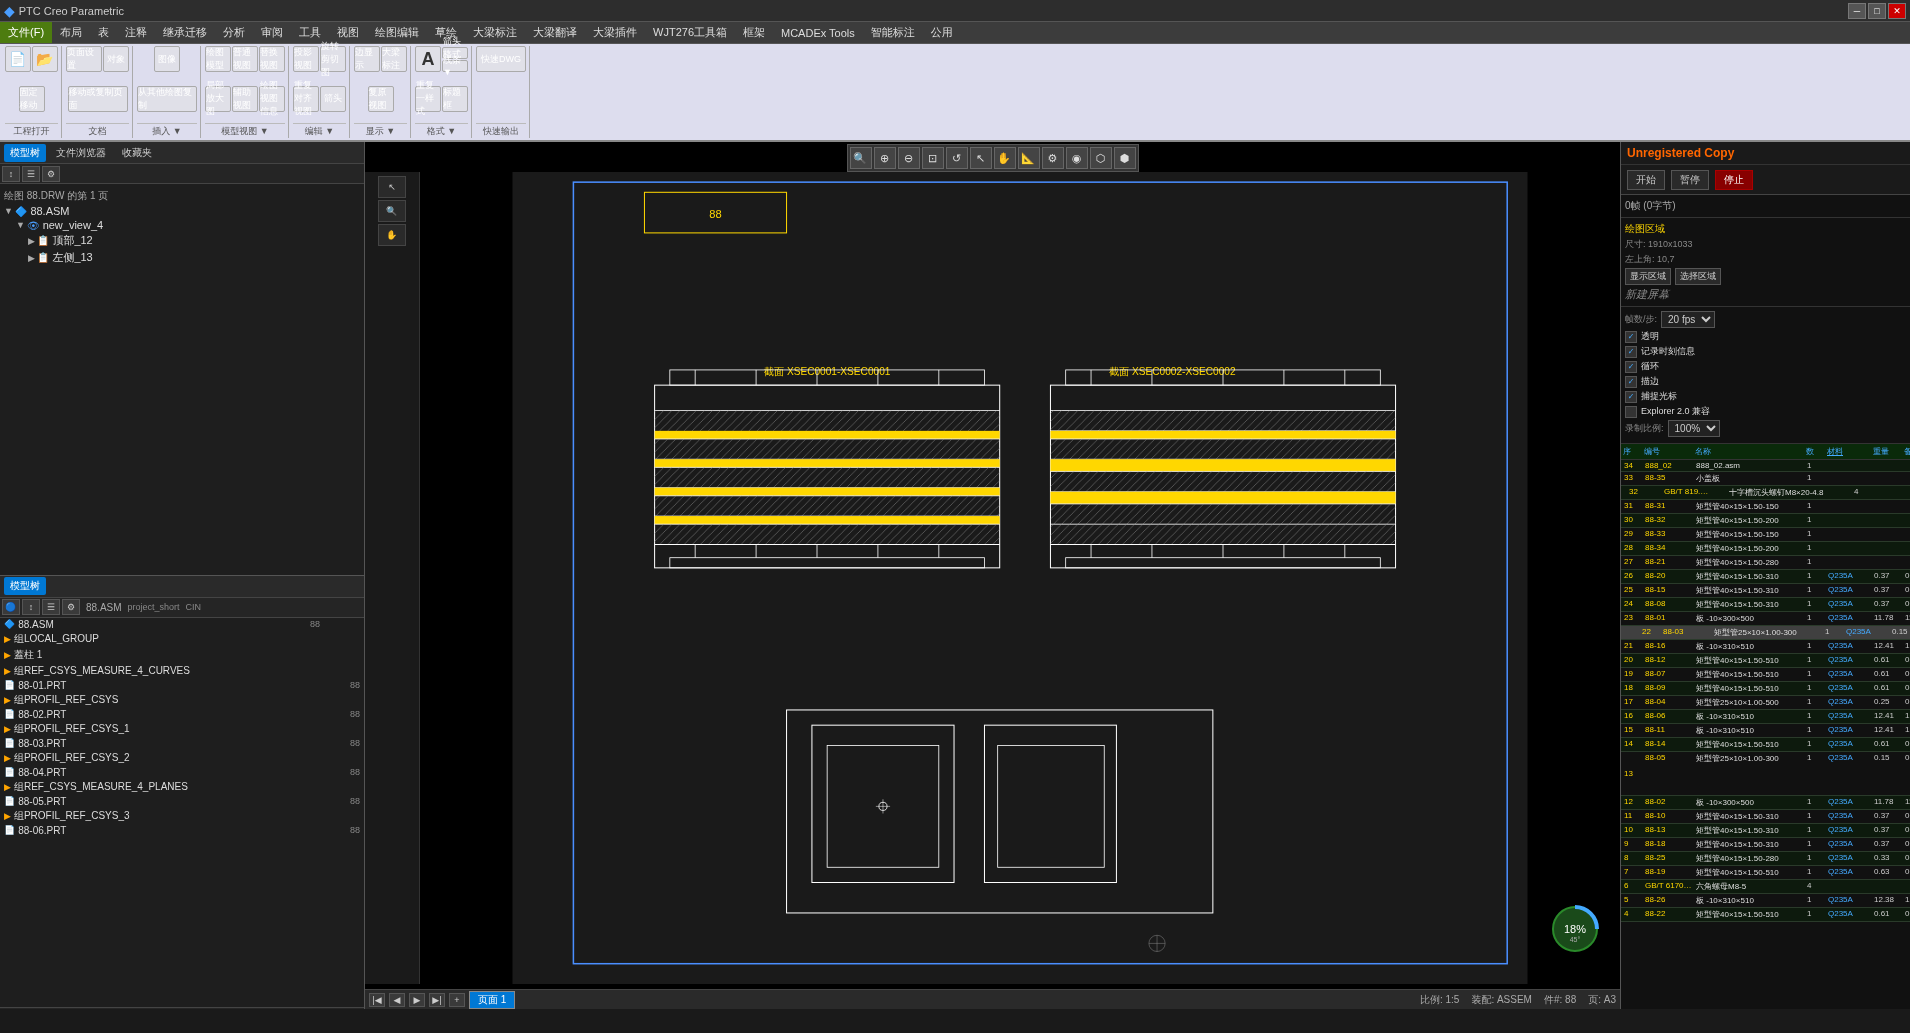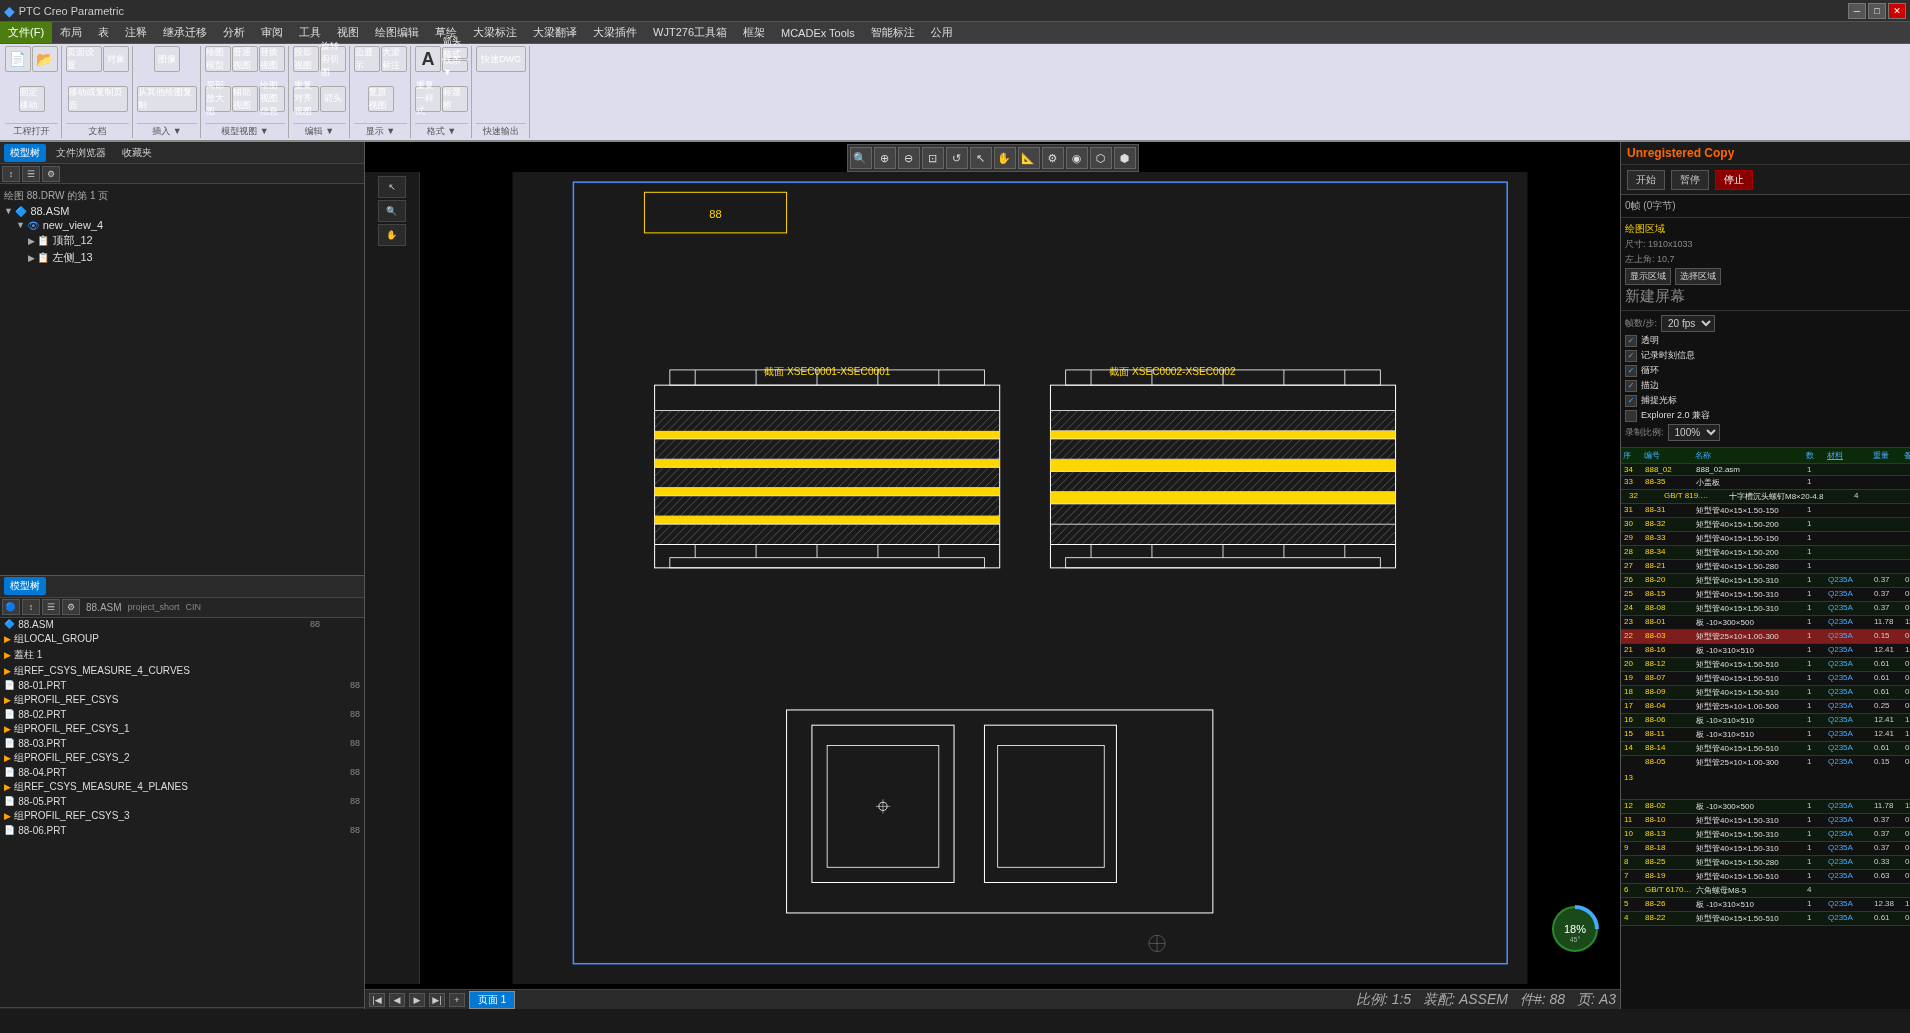--- a/index.html
+++ b/index.html
@@ -39,21 +39,21 @@
     
     #canvas-area { flex: 1; background: #000; position: relative; overflow: hidden; }
     
     
     #canvas-toolbar { position: absolute; top: 2px; left: 50%; transform: translateX(-50%); display: flex; gap: 2px; background: #333; padding: 2px; border: 1px solid #555; z-index: 10; }
     .canvas-tb-btn { width: 22px; height: 22px; background: #444; border: 1px solid #666; color: #ddd; font-size: 11px; cursor: pointer; display: flex; align-items: center; justify-content: center; }
 
     
     #canvas-bottom { position: absolute; bottom: 0; left: 0; right: 0; height: 20px; background: #2a2a2a; display: flex; align-items: center; padding: 0 4px; gap: 4px; border-top: 1px solid #444; }
     .canvas-bottom-btn { width: 16px; height: 14px; background: #3a3a3a; border: 1px solid #555; color: #ccc; font-size: 9px; cursor: pointer; display: flex; align-items: center; justify-content: center; }
-    .canvas-info { color: #aaa; font-size: 14px; font-style: italic; }
+    .canvas-info { color: #aaa; font-size: 10px; }
     .page-tab { padding: 1px 8px; background: #555; border: 1px solid #888; color: #fff; font-size: 10px; cursor: pointer; }
     .page-tab.active { background: #0078d4; }
 
     
     #right-panel { width: 290px; background: #111; border-left: 1px solid #555; overflow-y: auto; }
     .right-header { height: 30px; background: #1a1a1a; border-bottom: 1px solid #444; display: flex; align-items: center; padding: 0 6px; gap: 6px; }
     .rh-btn { padding: 2px 8px; background: #2a2a2a; border: 1px solid #555; color: #ccc; font-size: 10px; cursor: pointer; }
     .rh-btn.red { background: #800; color: #fff; border-color: #a00; }
     
     .right-section { border-bottom: 1px solid #333; padding: 4px; }
@@ -527,21 +527,21 @@
       <div class="rs-row">
         <span style="color:#888;font-size:9px;">尺寸: 1910x1033</span>
       </div>
       <div class="rs-row">
         <span style="color:#888;font-size:9px;">左上角: 10,7</span>
       </div>
       <div class="rs-row" style="margin-top:2px;">
         <button class="rh-btn" style="font-size:9px;padding:1px 4px;">显示区域</button>
         <button class="rh-btn" style="font-size:9px;padding:1px 4px;">选择区域</button>
       </div>
-      <div style="color:#888;font-size:15px;margin-top:2px;">新建屏幕</div>
+      <div style="color:#888;font-size:11px;margin-top:2px;font-style:italic;">新建屏幕</div>
     </div>
 
     <div class="right-section">
       <div class="rs-row">
         <span style="color:#888;font-size:9px;">帧数/步:</span>
         <select class="rs-select">
           <option>20 fps</option>
           <option>10 fps</option>
           <option>30 fps</option>
         </select>
@@ -695,21 +695,21 @@
           </div>
           <div style="display: grid; grid-template-columns: 20px 50px 110px 20px 45px 30px 30px; gap: 1px; border-bottom: 1px solid rgb(42, 58, 42); padding: 1px 2px;">
             <div style="font-size: 8px; overflow: hidden; text-overflow: ellipsis; white-space: nowrap; padding: 0px 1px; color: rgb(255, 215, 0);">23</div>
             <div style="font-size: 8px; overflow: hidden; text-overflow: ellipsis; white-space: nowrap; padding: 0px 1px; color: rgb(255, 215, 0);">88-01</div>
             <div style="font-size: 8px; overflow: hidden; text-overflow: ellipsis; white-space: nowrap; padding: 0px 1px; color: rgb(221, 221, 221);">板 -10×300×500</div>
             <div style="font-size: 8px; overflow: hidden; text-overflow: ellipsis; white-space: nowrap; padding: 0px 1px; color: rgb(204, 204, 204);">1</div>
             <div style="font-size: 8px; overflow: hidden; text-overflow: ellipsis; white-space: nowrap; padding: 0px 1px; color: rgb(68, 170, 255);">Q235A</div>
             <div style="font-size: 8px; overflow: hidden; text-overflow: ellipsis; white-space: nowrap; padding: 0px 1px; color: rgb(204, 204, 204);">11.78</div>
             <div style="font-size: 8px; overflow: hidden; text-overflow: ellipsis; white-space: nowrap; padding: 0px 1px; color: rgb(204, 204, 204);">11.78</div>
           </div>
-          <div style="display: grid; grid-template-columns: 20px 50px 110px 20px 45px 30px 30px; gap: 1px; border-bottom: 1px solid rgb(42, 58, 42); padding: 1px 2px; background: #7f1d1d;">
+          <div style="display: grid; grid-template-columns: 20px 50px 110px 20px 45px 30px 30px; gap: 1px; border-bottom: 1px solid rgb(42, 58, 42); padding: 1px 20px; background: #404040;">
             <div style="font-size: 8px; overflow: hidden; text-overflow: ellipsis; white-space: nowrap; padding: 0px 1px; color: rgb(255, 215, 0);">22</div>
             <div style="font-size: 8px; overflow: hidden; text-overflow: ellipsis; white-space: nowrap; padding: 0px 1px; color: rgb(255, 215, 0);">88-03</div>
             <div style="font-size: 8px; overflow: hidden; text-overflow: ellipsis; white-space: nowrap; padding: 0px 1px; color: rgb(221, 221, 221);">矩型管25×10×1.00-300</div>
             <div style="font-size: 8px; overflow: hidden; text-overflow: ellipsis; white-space: nowrap; padding: 0px 1px; color: rgb(204, 204, 204);">1</div>
             <div style="font-size: 8px; overflow: hidden; text-overflow: ellipsis; white-space: nowrap; padding: 0px 1px; color: rgb(68, 170, 255);">Q235A</div>
             <div style="font-size: 8px; overflow: hidden; text-overflow: ellipsis; white-space: nowrap; padding: 0px 1px; color: rgb(204, 204, 204);">0.15</div>
             <div style="font-size: 8px; overflow: hidden; text-overflow: ellipsis; white-space: nowrap; padding: 0px 1px; color: rgb(204, 204, 204);">0.15</div>
           </div>
           <div style="display: grid; grid-template-columns: 20px 50px 110px 20px 45px 30px 30px; gap: 1px; border-bottom: 1px solid rgb(42, 58, 42); padding: 1px 2px;">
             <div style="font-size: 8px; overflow: hidden; text-overflow: ellipsis; white-space: nowrap; padding: 0px 1px; color: rgb(255, 215, 0);">21</div>

